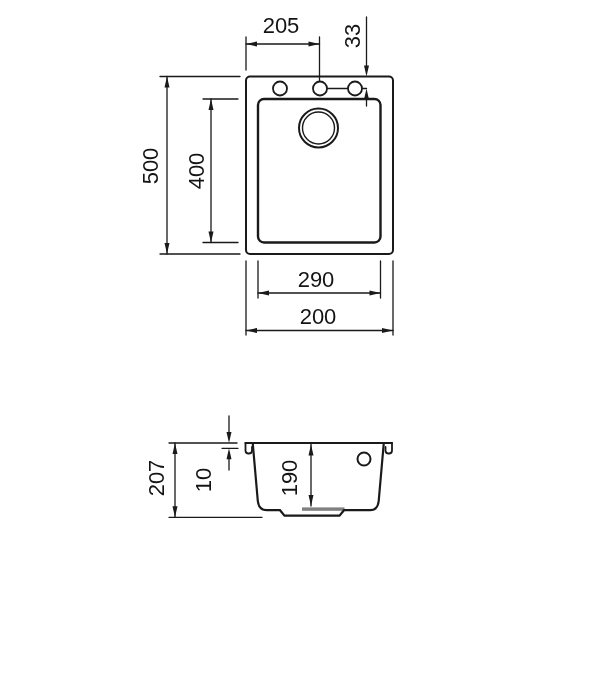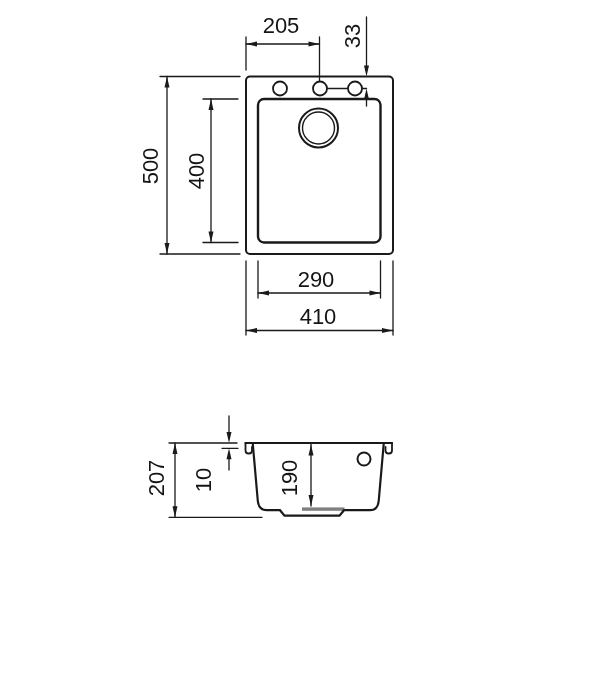--- a/index.html
+++ b/index.html
@@ -139,21 +139,21 @@
   <div class="dim-label" style="left:249px; top:13px;">205</div>
 
   <div class="dim-label rot" style="left:321px; top:23px;">33</div>
 
   <div class="dim-label rot" style="left:119px; top:153px;">500</div>
 
   <div class="dim-label rot" style="left:165px; top:158px;">400</div>
 
   <div class="dim-label" style="left:284px; top:267px;">290</div>
 
-  <div class="dim-label" style="left:286px; top:304px;">410</div>
+  <div class="dim-label" style="left:286px; top:304px;">200</div>
 
   <div class="dim-label rot" style="left:125px; top:465px;">207</div>
 
   <div class="dim-label rot" style="left:172px; top:467px;">10</div>
 
   <div class="dim-label rot" style="left:258px; top:465px;">190</div>
 
 </div>
 
 </body></html>

